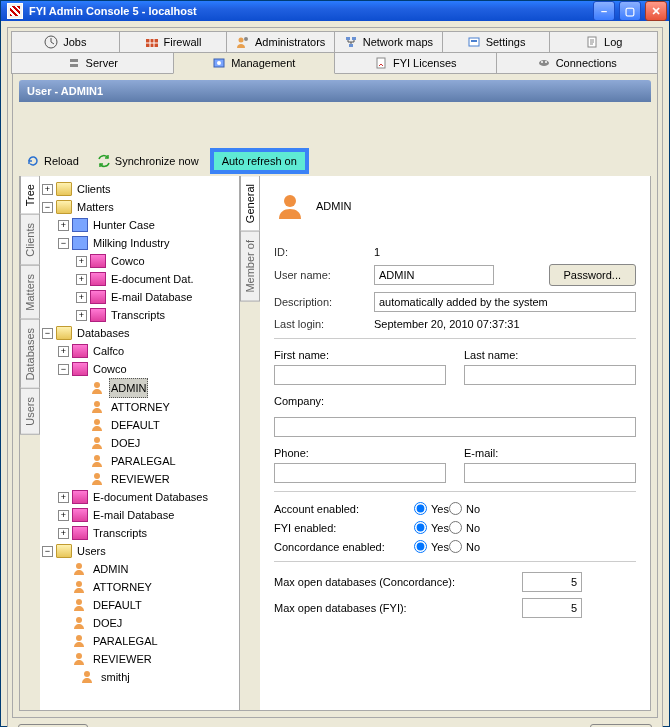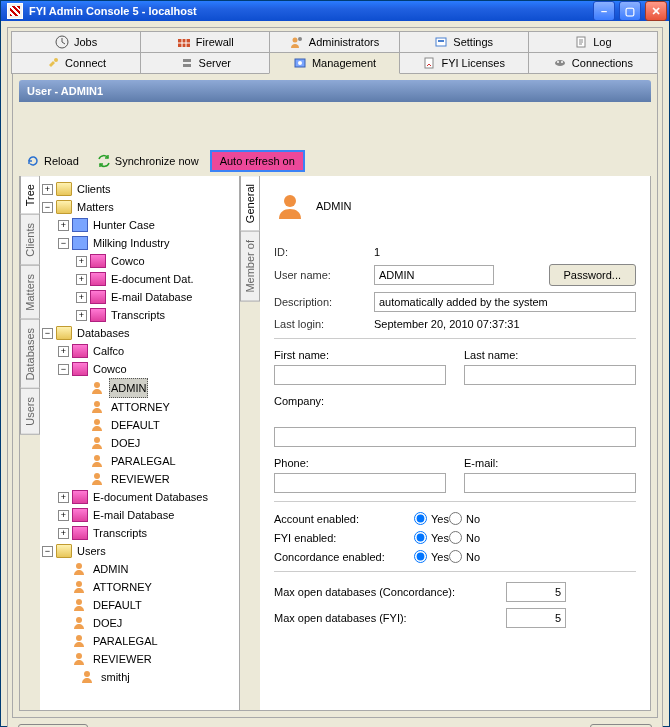--- a/index.html
+++ b/index.html
@@ -14,21 +14,21 @@
 .inner { margin: 6px; border: 1px solid #a9a9a9; flex:1; display:flex; flex-direction:column; padding:4px 4px; background:#ece9d8; }
 .tabs-top { display:flex; flex-wrap:wrap; }
 .tab { flex:1; min-width:90px; height:22px; border:1px solid #a9a9a9; background:#f0f0f0; display:flex; align-items:center; justify-content:center; gap:5px; margin:-1px 0 0 -1px; cursor:pointer;}
 .tab .ti { display:inline-block; width:14px; height:14px; }
 .tab.active{background:#ece9d8; border-bottom:1px solid #ece9d8; z-index:2;}
 .row { display:flex; width:100%; }
 .content { flex:1; display:flex; flex-direction:column; border:1px solid #a9a9a9; border-top:none; padding:6px; background:#ece9d8; }
 .userhdr { height:22px; background: linear-gradient(to bottom,#8ea9d6,#5e7cab); color:#fff; display:flex; align-items:center; padding:0 8px; border-radius:3px 3px 0 0; font-weight:bold;}
 .toolbar { display:flex; align-items:center; height:30px; gap:4px; padding:4px 0;margin-top:44px;}
 .toolbar .tbtn { display:flex; align-items:center; gap:4px; padding:3px 6px; border:1px solid transparent; cursor:pointer;}
-.toolbar .highlight{ background:#ec4899; border:2px solid #3b82f6; padding:3px 8px; }
+.toolbar .highlight{ background:#5eead4; border:4px solid #3b82f6; padding:3px 8px; }
 .tico{width:14px;height:14px;display:inline-block;}
 .main-area { flex:1; display:flex; border:1px solid #a9a9a9; background:#ece9d8; overflow:hidden; border-top:none;}
 .vtab { width:20px; display:flex; flex-direction:column; }
 .vtab .vt { writing-mode: vertical-rl; transform: rotate(180deg); padding:8px 3px; border:1px solid #a9a9a9; background:#f0f0f0; margin:-1px 0 0 0; color:#666; cursor:pointer; text-align:center;}
 .vtab .vt.active{background:#fff; color:#000;}
 .tree-pane { width:200px; border-right:1px solid #a9a9a9; display:flex; flex-direction:column; background:#fff;}
 .tree-scroll { flex:1; overflow:auto; padding:4px 0;}
 .tree-scroll::-webkit-scrollbar{width:16px;height:16px;}
 .tree-scroll::-webkit-scrollbar-track{background:#eee;border:1px solid #ccc;}
 .tree-scroll::-webkit-scrollbar-thumb{background:#c8c8c8;border:1px solid #999;}
@@ -57,21 +57,21 @@
 .btn3d{background:#ece9d8; border:1px solid #888; border-radius:3px; height:22px; padding:0 14px; cursor:pointer; font-size:11px;}
 hr.sep{border:none; border-top:1px solid #ccc; margin:8px 0 10px;}
 .cols{display:flex; gap:18px;}
 .col{flex:1;}
 .col label{display:block; margin-bottom:4px;}
 .col input{width:100%;}
 .radio-row{display:flex; align-items:center; margin:6px 0;}
 .radio-row .lab{min-width:140px;}
 .radio-row label{display:flex; align-items:center; gap:4px; cursor:pointer;}
 .bottom-bar{display:flex; justify-content:space-between; padding:6px;}
-.num-in{display:flex; align-items:center; gap:12px; margin:6px 0;}
+.num-in{display:flex; align-items:center; gap:28px; margin:6px 0;}
 .num-in .lab{min-width:220px;}
 .num-in input{width:60px; text-align:right;}
 </style>
 </head>
 <body>
 
 <div class="window">
   <div class="titlebar">
     <span class="icon"></span>
     <span>FYI Admin Console 5 - localhost</span>
@@ -101,41 +101,43 @@
       <div class="tab">
           <span class="ti"><svg viewBox="0 0 14 14">
               <circle cx="5" cy="5" r="2.5" fill="#e8a050"></circle>
               <path d="M1 13c0-3 2-4 4-4s4 1 4 4" fill="#e8a050"></path>
               <circle cx="10" cy="4" r="2" fill="#888"></circle>
             </svg></span>
           <span>Administrators</span>
         </div>
       <div class="tab">
           <span class="ti"><svg viewBox="0 0 14 14">
+              <rect x="2" y="2" width="4" height="3" fill="#6a92d4"></rect>
+              <rect x="8" y="2" width="4" height="3" fill="#6a92d4"></rect>
+              <rect x="5" y="9" width="4" height="3" fill="#6a92d4"></rect>
+              <path d="M4 5v2h6V5M7 7v2" stroke="#555" fill="none"></path>
+            </svg></span>
+          <span>Network maps</span>
+        </div>
+      <div class="tab">
+          <span class="ti"><svg viewBox="0 0 14 14">
               <rect x="2" y="3" width="10" height="8" fill="#fff" stroke="#4a80d0"></rect>
               <rect x="4" y="5" width="6" height="2" fill="#4a80d0"></rect>
             </svg></span>
           <span>Settings</span>
         </div>
       <div class="tab">
           <span class="ti"><svg viewBox="0 0 14 14">
               <rect x="3" y="2" width="8" height="10" fill="#fff" stroke="#888"></rect>
               <path d="M5 5h4M5 7h4M5 9h3" stroke="#888"></path>
             </svg></span>
           <span>Log</span>
         </div>
     </div>
     <div class="tabs-top row">
-      <div class="tab">
-          <span class="ti"><svg viewBox="0 0 14 14">
-              <path d="M3 9l4-4 2 2-4 4z" fill="#e8c050"></path>
-              <circle cx="10" cy="4" r="2" fill="#e8c050"></circle>
-            </svg></span>
-          <span>Connect</span>
-        </div>
       <div class="tab">
           <span class="ti"><svg viewBox="0 0 14 14">
               <rect x="3" y="3" width="8" height="3" fill="#888"></rect>
               <rect x="3" y="8" width="8" height="3" fill="#888"></rect>
             </svg></span>
           <span>Server</span>
         </div>
       <div class="tab active">
           <span class="ti"><svg viewBox="0 0 14 14">
               <rect x="2" y="3" width="10" height="8" fill="#7aa5ff" stroke="#3a60b0"></rect>
@@ -392,21 +394,21 @@
             </div>
           <div class="frow">
               <label>Last login:</label>
               <span>September 20, 2010  07:37:31</span>
             </div>
           <hr class="sep">
           <div class="cols">
             <div class="col"><label>First name:</label><input type="text" value="" style=""></div>
             <div class="col"><label>Last name:</label><input type="text" value="" style=""></div>
           </div>
-          <div style="margin-top:10px"><label style="display:block;margin-bottom:20px">Company:</label><input type="text" style="width: 100%;" value=""></div>
+          <div style="margin-top:10px"><label style="display:block;margin-bottom:10px">Company:</label><input type="text" style="width: 100%;" value=""></div>
           <div class="cols" style="margin-top:10px">
             <div class="col"><label>Phone:</label><input type="text" value="" style=""></div>
             <div class="col"><label>E-mail:</label><input type="text" value="" style=""></div>
           </div>
           <hr class="sep">
           <div class="radio-row">
               <span class="lab">Account enabled:</span>
               <label>
                 <input type="radio" name="ae" checked="" style="">
                 <span>Yes</span>

